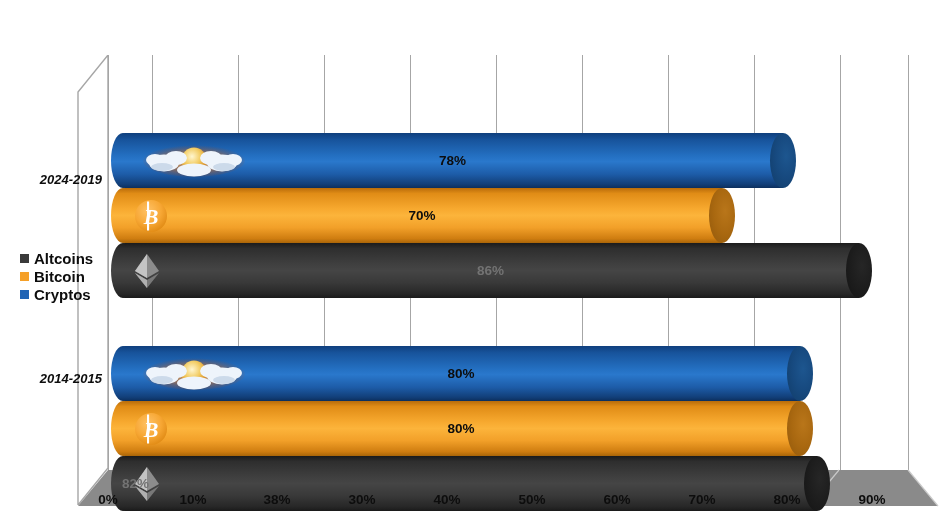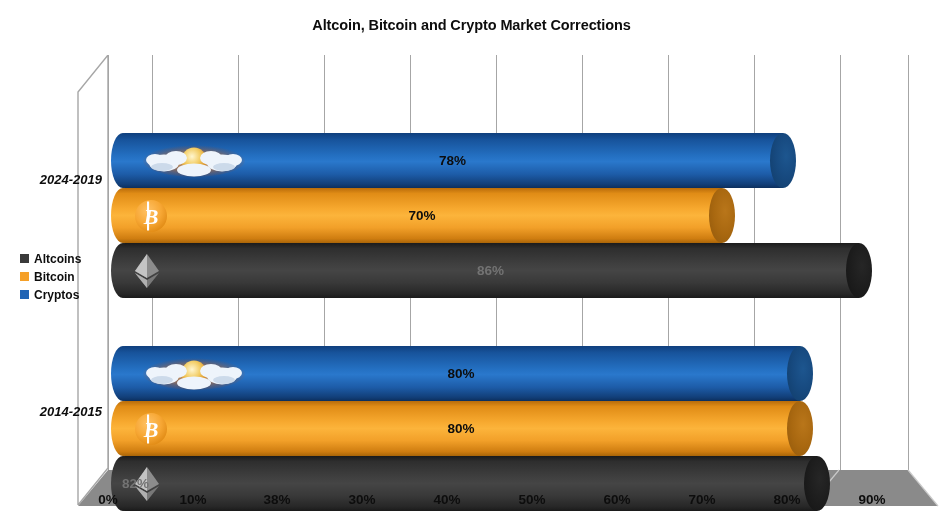--- a/index.html
+++ b/index.html
@@ -171,32 +171,31 @@
     align-items: center;
     height: 17px;
     margin-bottom: 1px;
   }
   .legend-swatch {
     width: 9px; height: 9px;
     margin-right: 5px;
     flex: 0 0 auto;
   }
   .legend-text {
-    font-size: 12px;
+    font-size: 15px;
     font-weight: bold;
     color: #0d0d0d;
     white-space: nowrap;
   }
 </style>
 </head>
 <body>
 
 <div id="chart-root">
 
-  <div id="chart-title">Altcoin, Bitcoin and Crypto Market Corrections</div>
 
   <div id="back-wall">
     <div class="wall-gridline" style="left:43px"></div>
     <div class="wall-gridline" style="left:129px"></div>
     <div class="wall-gridline" style="left:215px"></div>
     <div class="wall-gridline" style="left:301px"></div>
     <div class="wall-gridline" style="left:387px"></div>
     <div class="wall-gridline" style="left:473px"></div>
     <div class="wall-gridline" style="left:559px"></div>
     <div class="wall-gridline" style="left:645px"></div>
@@ -392,21 +391,21 @@
     <div class="x-tick" style="left:362px">30%</div>
     <div class="x-tick" style="left:447px">40%</div>
     <div class="x-tick" style="left:532px">50%</div>
     <div class="x-tick" style="left:617px">60%</div>
     <div class="x-tick" style="left:702px">70%</div>
     <div class="x-tick" style="left:787px">80%</div>
     <div class="x-tick" style="left:872px">90%</div>
   </div>
 
   <div class="y-cat" style="top:172px">2024-2019</div>
-  <div class="y-cat" style="top:404px">2014-2015</div>
+  <div class="y-cat" style="top:371px">2014-2015</div>
 
   <div id="legend">
     <div class="legend-item">
       <span class="legend-swatch" style="background:#3a3a3a"></span>
       <span class="legend-text">Altcoins</span>
     </div>
     <div class="legend-item">
       <span class="legend-swatch" style="background:#f5a028"></span>
       <span class="legend-text">Bitcoin</span>
     </div>

